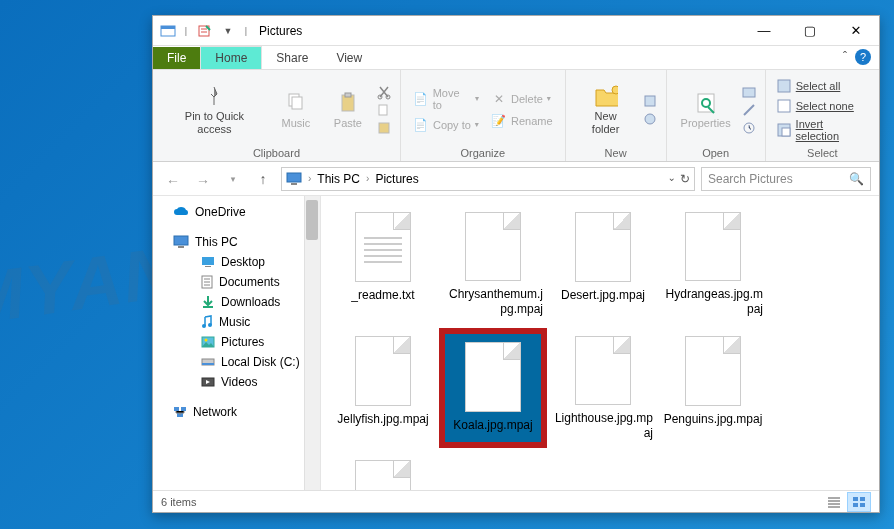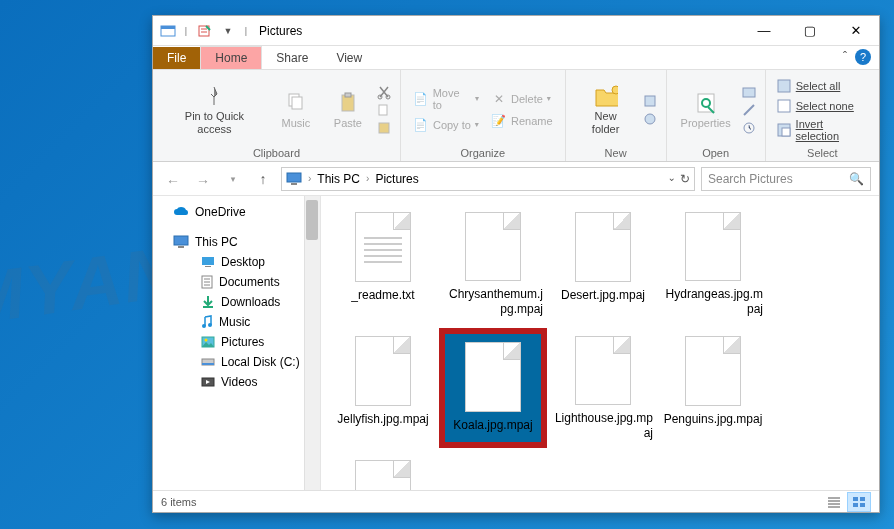--- a/index.html
+++ b/index.html
@@ -12,22 +12,22 @@
 .titlebar-icons { display: flex; align-items: center; gap: 2px; padding-left: 4px; }
 .tb-icon { width: 22px; height: 22px; display: inline-flex; align-items: center; justify-content: center; font-size: 11px; }
 .tb-sep { width: 10px; text-align: center; color: #777; font-size: 9px; }
 .titlebar-text { margin-left: 8px; font-size: 12px; color: #000; }
 .titlebar-controls { margin-left: auto; display: flex; }
 .tb-control { width: 46px; height: 30px; display: flex; align-items: center; justify-content: center; font-size: 13px; color: #000; }
 
 
 .ribbon-tabs { height: 24px; display: flex; align-items: flex-end; background: #fff; border-bottom: 1px solid #e0e0e0; position: relative; }
 .ribbon-tab { padding: 4px 14px; font-size: 12px; color: #444; cursor: pointer; }
-.ribbon-tab.file { background: #a16207; color: #fff; }
-.ribbon-tab.active { background: #fca5a5; border-top: 1px solid #e0e0e0; border-left: 1px solid #e0e0e0; border-right: 1px solid #e0e0e0; }
+.ribbon-tab.file { background: #4d7c0f; color: #fff; }
+.ribbon-tab.active { background: #5eead4; border-top: 1px solid #e0e0e0; border-left: 1px solid #e0e0e0; border-right: 1px solid #e0e0e0; }
 .ribbon-collapse { position: absolute; right: 32px; top: 4px; color: #555; font-size: 12px; }
 .ribbon-help { position: absolute; right: 8px; top: 3px; width: 16px; height: 16px; background: #1979ca; color: #fff; border-radius: 50%; font-size: 11px; display: flex; align-items: center; justify-content: center; }
 
 
 .ribbon { height: 92px; background: #f5f6f7; border-bottom: 1px solid #d0d0d0; display: flex; }
 .ribbon-group { border-right: 1px solid #e0e0e0; padding: 4px 8px 2px 8px; display: flex; flex-direction: column; align-items: center; }
 .ribbon-group-body { flex: 1; display: flex; align-items: center; gap: 4px; }
 .ribbon-group-label { font-size: 11px; color: #666; text-align: center; padding-top: 2px; }
 .ribbon-btn-large { display: flex; flex-direction: column; align-items: center; justify-content: center; padding: 2px 6px; gap: 2px; font-size: 11px; color: #444; min-width: 48px; }
 .ribbon-btn-large.disabled { color: #aaa; }
@@ -405,20 +405,31 @@
       <div class="nav-item child">
           <span>
             <svg width="14" height="12">
               <rect x="1" y="2" width="12" height="8" fill="#555" stroke="#333"></rect>
               <path d="M5 4 L9 6 L5 8 Z" fill="#fff"></path>
             </svg>
           </span>
           <span>Videos</span>
         </div>
       <div class="nav-sep"></div>
+      <div class="nav-item">
+          <span>
+            <svg width="14" height="12">
+              <rect x="1" y="1" width="5" height="4" fill="#4a90d9"></rect>
+              <rect x="8" y="1" width="5" height="4" fill="#4a90d9"></rect>
+              <rect x="4" y="7" width="6" height="4" fill="#4a90d9"></rect>
+              <path d="M3 5 L3 7 L11 7 L11 5 M7 7 L7 9" stroke="#888"></path>
+            </svg>
+          </span>
+          <span>Network</span>
+        </div>
       <div class="navpane-scrollbar">
           <div class="nav-thumb"></div>
         </div>
     </div>
 
     <div class="filepane">
       <div class="file-grid" id="file-grid">
           <div class="file-item">
             <div class="file-icon txt"></div>
             <div class="file-label">_readme.txt</div>

